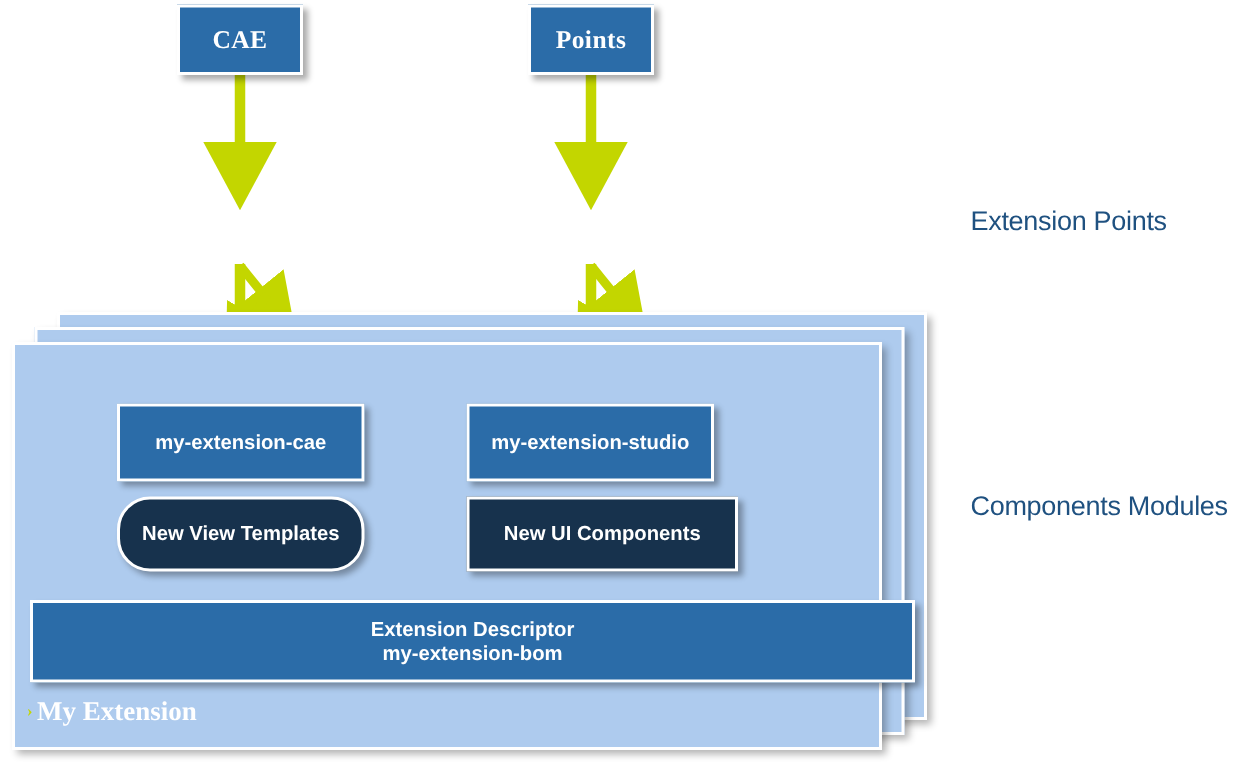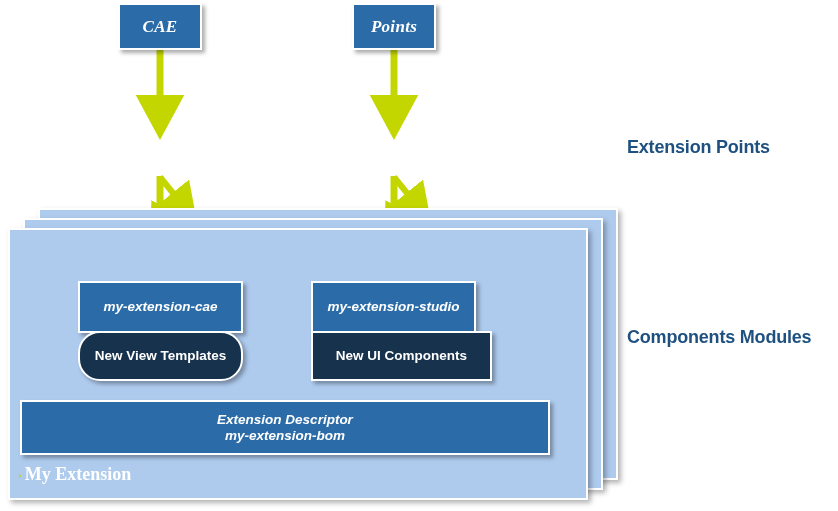--- a/index.html
+++ b/index.html
@@ -28,21 +28,20 @@
     justify-content: center;
     text-align: center;
     color: #ffffff;
     font-weight: bold;
     line-height: 1.15;
     border: 2px solid #ffffff;
     box-shadow: 3px 3px 4px rgba(0,0,0,0.33);
   }
   .box-blue {
     background: #2b6ca8;
-    font-style: italic;
   }
   .box-navy {
     background: #17324d;
   }
 
   
   .product-box {
     font-size: 17px;
     font-family: "Liberation Serif", serif;
     letter-spacing: 0.3px;
@@ -58,21 +57,20 @@
     position: absolute;
     box-sizing: border-box;
     background: #aecbee;
     border: 2px solid #ffffff;
     box-shadow: 3px 3px 5px rgba(0,0,0,0.30);
   }
 
   
   .module-box {
     font-size: 13.5px;
-    margin-top: 12px;
   }
   .feature-box {
     font-size: 13.5px;
   }
   .descriptor-box {
     font-size: 13.5px;
     flex-direction: column;
     justify-content: center;
   }
   .descriptor-box .line {
@@ -95,24 +93,25 @@
     color: #c3d600;
     font-size: 11px;
     font-weight: bold;
     line-height: 1;
   }
 
   
   .section-label {
     position: absolute;
     color: #1f5180;
-    font-weight: bold;
+    font-weight: normal;
     font-size: 18px;
     white-space: nowrap;
     letter-spacing: -0.2px;
+    margin-left: 20px;
   }
 
   
   .arrow-layer {
     position: absolute;
     left: 0;
     top: 0;
     width: 838px;
     height: 511px;
     pointer-events: none;
@@ -190,21 +189,21 @@
   </div>
 
   <div class="box box-blue module-box inner-box" style="left:311px; top:269px; width:165px; height:52px;">
     <span>my-extension-studio</span>
   </div>
 
   <div class="box box-navy feature-box inner-box" style="left:311px; top:331px; width:181px; height:50px;">
     <span>New UI Components</span>
   </div>
 
-  <div class="box box-blue descriptor-box inner-box" style="left:20px; top:400px; width:530px; height:55px;">
+  <div class="box box-blue descriptor-box inner-box" style="left:20px; top:400px; width:590px; height:55px;">
     <span class="line">Extension Descriptor</span>
     <span class="line">my-extension-bom</span>
   </div>
 
   <div class="panel-caption inner-box" style="left:18px; top:464px;">
     <span class="caption-marker">›</span>
     <span>My Extension</span>
   </div>
 
   <div class="section-label" style="left:627px; top:137px;">

